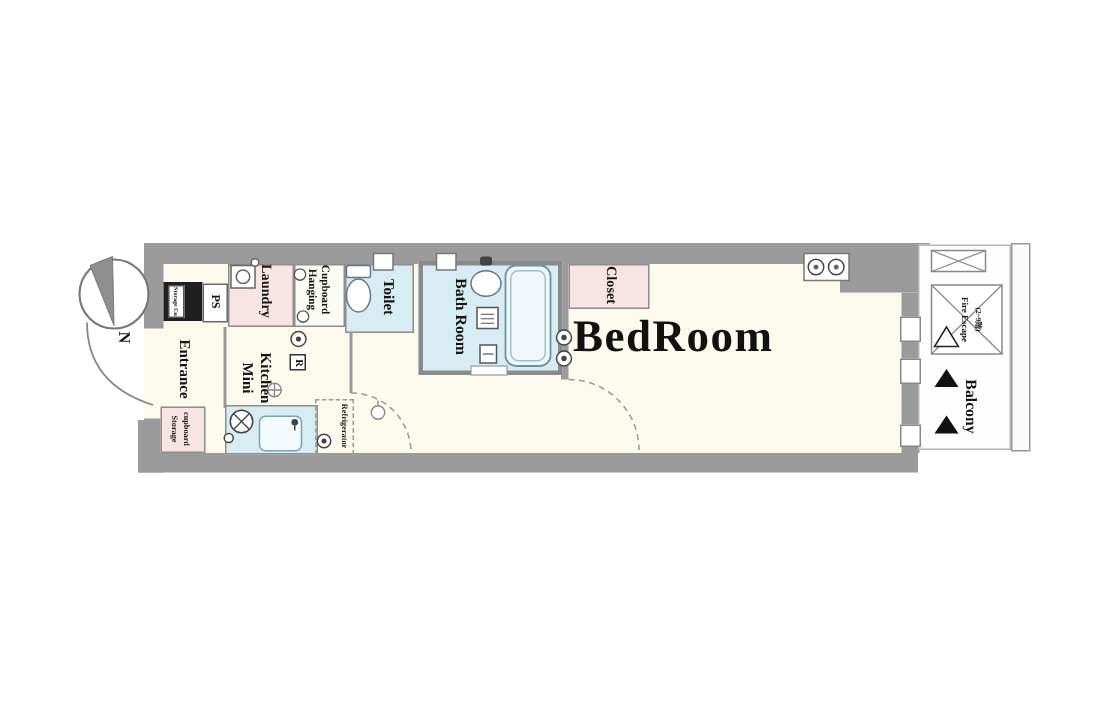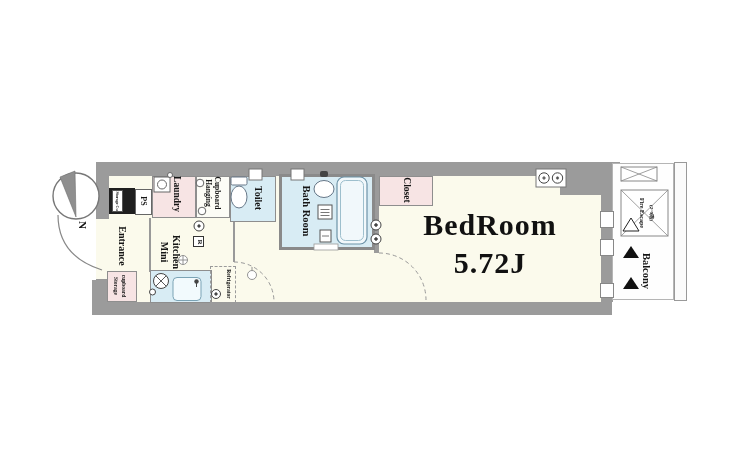--- a/index.html
+++ b/index.html
@@ -3,21 +3,21 @@
 <meta charset="utf-8">
 <style>
   html,body{margin:0;padding:0;background:#ffffff;}
   .stage{position:relative;width:730px;height:470px;background:#ffffff;overflow:hidden;
          font-family:"Liberation Serif",serif;}
   .abs{position:absolute;box-sizing:border-box;}
   .wall{position:absolute;background:#9b9b9b;box-sizing:border-box;}
   .room{position:absolute;box-sizing:border-box;border:1px solid #8e8e8e;}
   .vl{position:absolute;font-family:"Liberation Serif",serif;font-weight:700;color:#151515;
       white-space:nowrap;transform:translate(-50%,-50%) rotate(90deg);line-height:1;}
-  .hl{position:absolute;font-family:"Liberation Serif",serif;color:#111;text-align:center;line-height:1;}
+  .hl{position:absolute;font-family:"Liberation Serif",serif;color:#111;line-height:1;}
   svg{position:absolute;left:0;top:0;}
 </style>
 </head>
 <body>
 
 <div class="stage">
 
   <div class="abs" style="left:109px;top:176px;width:493px;height:126px;background:#fbfaec;"></div>
   <div class="abs" style="left:96px;top:218px;width:13px;height:62px;background:#fbfaec;border-top:1px solid #999;border-bottom:1px solid #999;"></div>
 
@@ -171,15 +171,14 @@
   <span class="vl" style="left:123px;top:286px;font-size:5.5px;">cupboard</span>
   <span class="vl" style="left:228px;top:284px;font-size:5.5px;">Refrigerator</span>
   <span class="vl" style="left:646px;top:271px;font-size:10.5px;">Balcony</span>
   <span class="vl" style="left:642px;top:213px;font-size:6px;">Fire Escape</span>
   <span class="vl" style="left:651px;top:213px;font-size:5px;">(2~9階)</span>
 
   <div class="abs" style="left:193px;top:236px;width:11px;height:11px;background:#fff;border:1px solid #333;"></div>
   <span class="vl" style="left:198.5px;top:241.5px;font-size:7px;">R</span>
 
   <div class="hl" style="left:382px;top:210px;width:216px;font-size:30px;font-weight:600;letter-spacing:1px;">BedRoom</div>
-  <div class="hl" style="left:382px;top:248px;width:216px;font-size:30px;font-weight:600;letter-spacing:1px;">5.72J</div>
 
 </div>
 
 </body></html>

